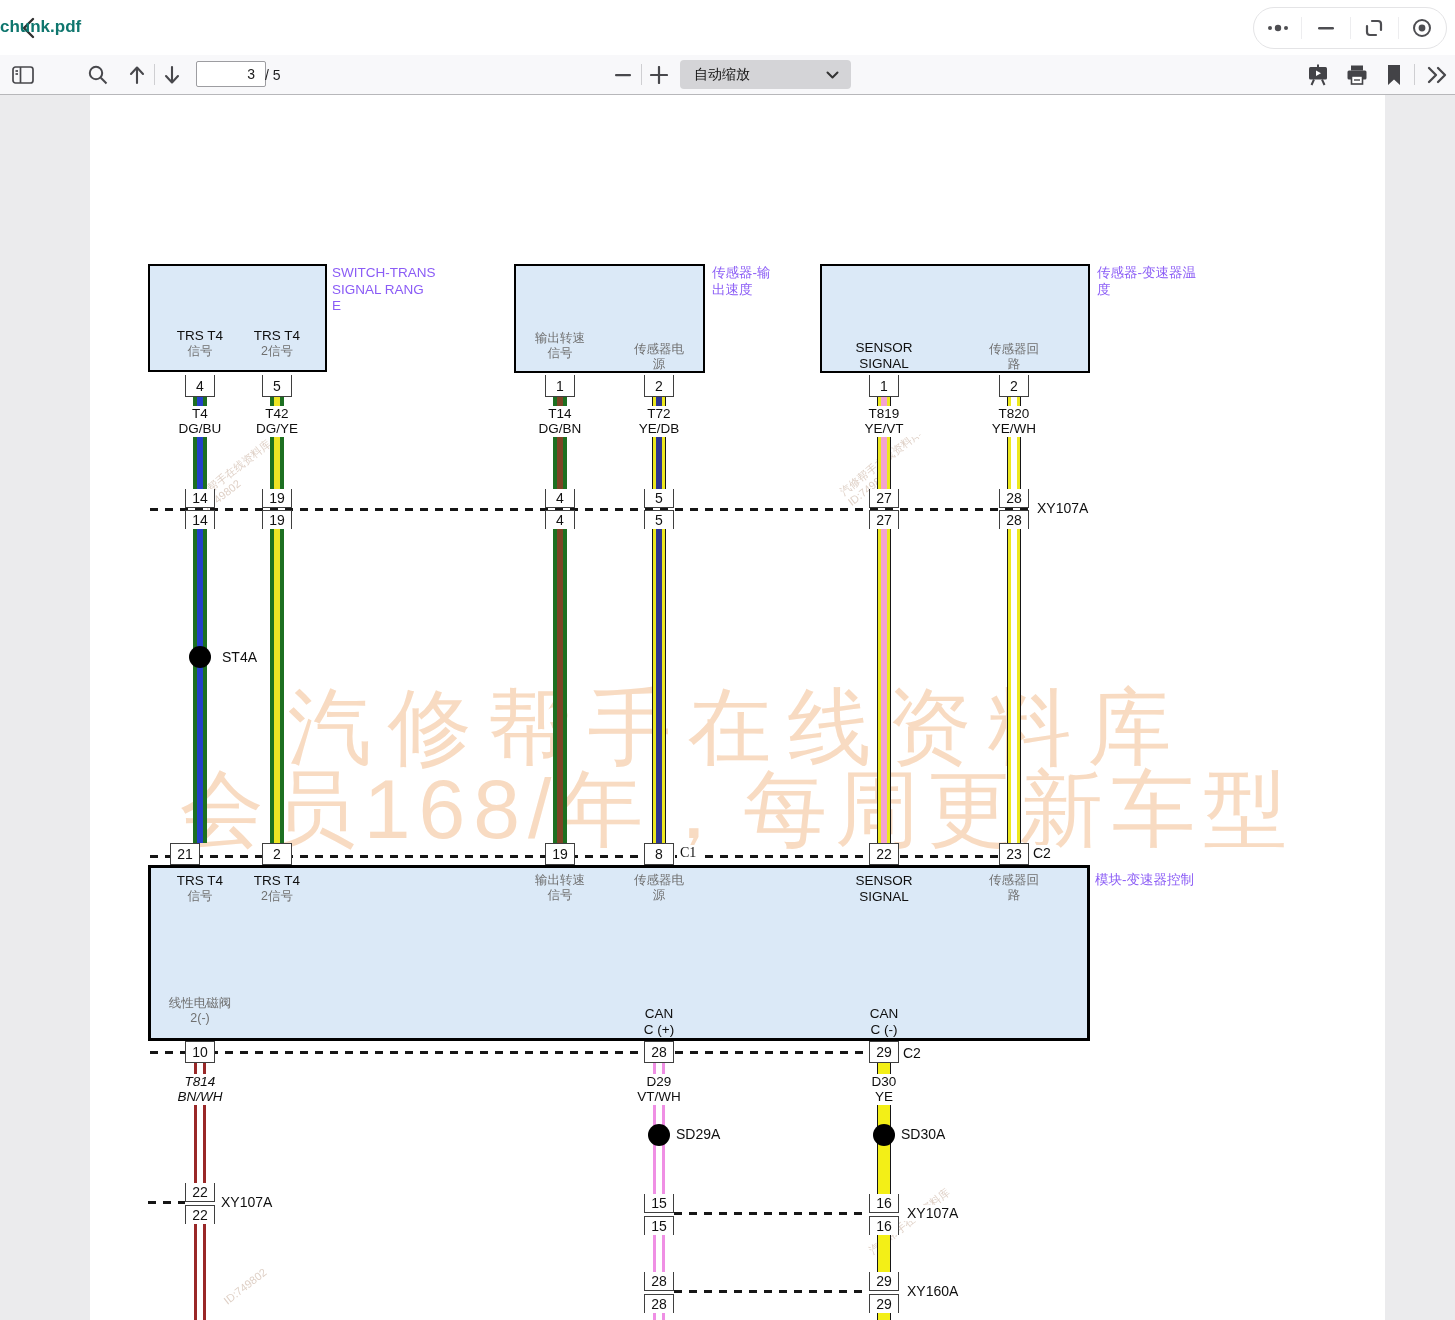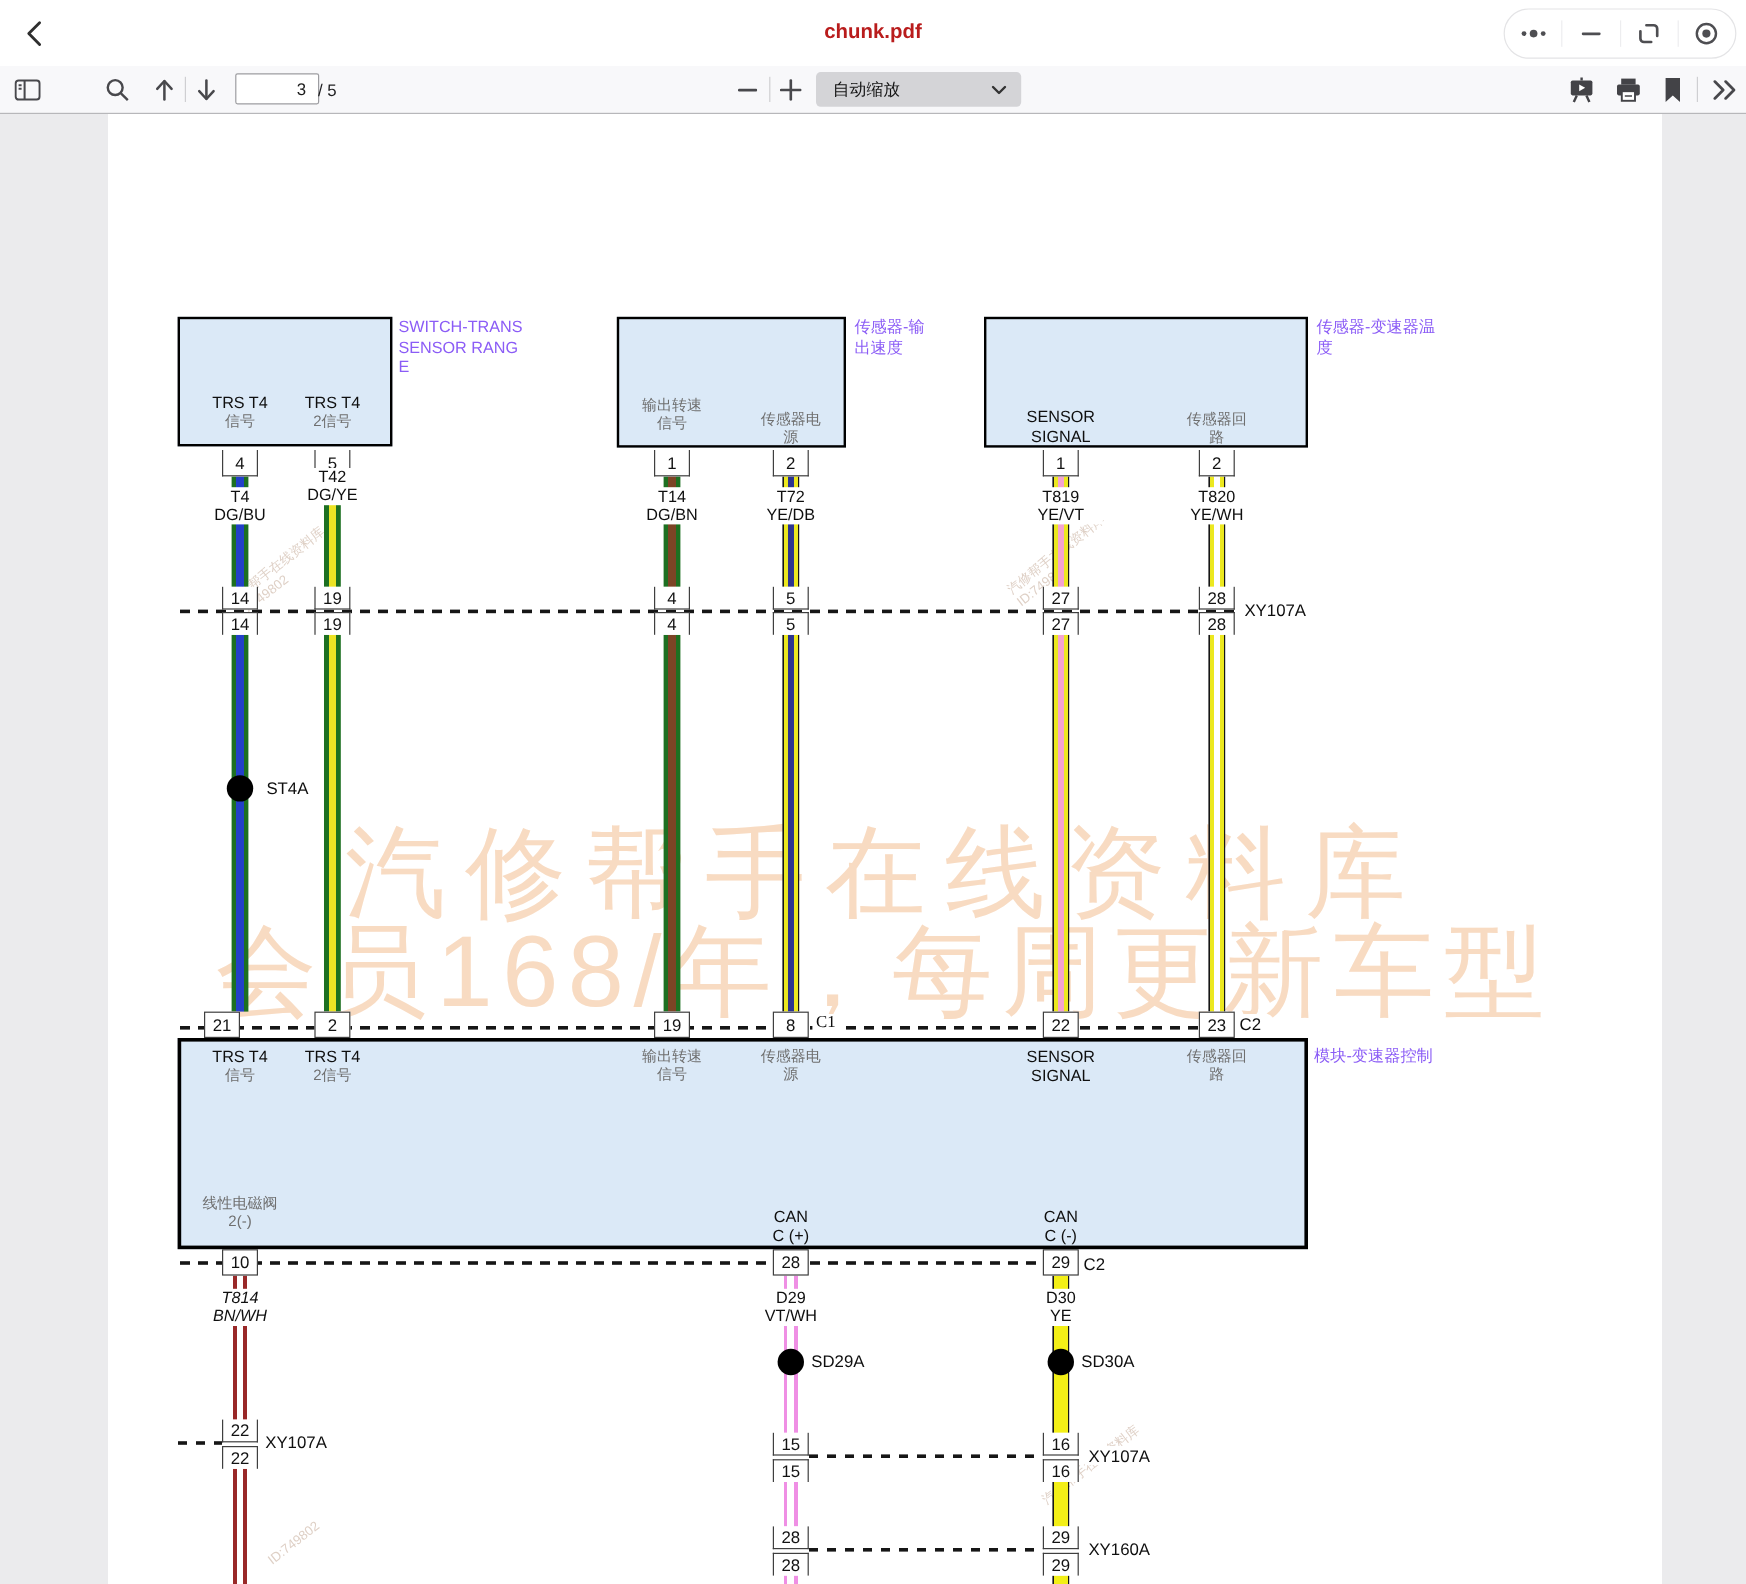--- a/index.html
+++ b/index.html
@@ -1,20 +1,20 @@
 <!DOCTYPE html>
 <html><head>
 <meta charset="utf-8">
 <style>
   html,body{margin:0;padding:0;}
   body{width:1455px;height:1320px;overflow:hidden;background:#fff;font-family:"Liberation Sans",sans-serif;position:relative;}
   
   .topbar{position:absolute;left:0;top:0;width:1455px;height:55px;background:#fff;border-bottom:1px solid #efeff1;z-index:10;}
   .backbtn{position:absolute;left:16px;top:14px;width:28px;height:28px;cursor:pointer;}
-  .title{position:absolute;left:0;top:17px;width:100%;text-align:center;font-size:17px;font-weight:bold;color:#b91c1c;}
+  .title{position:absolute;left:0;top:17px;width:100%;text-align:left;font-size:17px;font-weight:bold;color:#0f766e;}
   .pill{position:absolute;right:8px;top:7px;height:40px;width:192px;border:1px solid #e4e4e6;border-radius:21px;background:#fff;display:flex;align-items:center;}
   .pill .cell{flex:1;display:flex;align-items:center;justify-content:center;height:24px;}
   .pill .sep{width:1px;height:22px;background:#ededef;}
   
   .toolbar{position:absolute;left:0;top:55px;width:1455px;height:39px;background:#f8f8fa;border-bottom:1px solid #b7b7ba;z-index:10;}
   .tbtn{position:absolute;top:7px;width:26px;height:26px;display:flex;align-items:center;justify-content:center;cursor:pointer;}
   .tsep{position:absolute;top:9px;width:1px;height:21px;background:#cfcfd2;}
   .pageinput{position:absolute;left:196px;top:6px;width:58px;height:24px;border:1px solid #9d9da1;border-radius:2px;background:#fff;font-size:14px;text-align:right;padding:0 10px 0 0;color:#1b1b1b;font-family:"Liberation Sans",sans-serif;box-sizing:content-box;}
   .pagetotal{position:absolute;left:265px;top:12px;font-size:14px;color:#1d1d1f;}
   .zoomselect{position:absolute;left:680px;top:5px;width:171px;height:29px;background:#d4d4d7;border-radius:4px;display:flex;align-items:center;cursor:pointer;}
@@ -214,21 +214,21 @@
   <div class="wseg w-ye" style="left:787px;top:1140px;height:37px;"></div>
   <div class="wseg w-ye" style="left:787px;top:1218px;height:7px;"></div>
 
   <div class="diagbox" style="left:58px;top:169px;width:179px;height:108px;"></div>
   <div class="diagbox" style="left:424px;top:169px;width:191px;height:109px;"></div>
   <div class="diagbox" style="left:730px;top:169px;width:270px;height:109px;"></div>
   <div class="diagbox" style="left:58px;top:770px;width:942px;height:176px;border-width:3px;"></div>
 
   <div class="extlab" style="left:242px;top:170px;">
         <div>SWITCH-TRANS</div>
-        <div>SENSOR RANG</div>
+        <div>SIGNAL RANG</div>
         <div>E</div>
       </div>
   <div class="extlab" style="left:622px;top:170px;">
         <div>传感器-输</div>
         <div>出速度</div>
       </div>
   <div class="extlab" style="left:1007px;top:170px;">
         <div>传感器-变速器温</div>
         <div>度</div>
       </div>
@@ -263,21 +263,21 @@
   <div class="pin h22 nt" style="left:172px;top:280px;">5</div>
   <div class="pin h22 nt" style="left:455px;top:280px;">1</div>
   <div class="pin h22 nt" style="left:554px;top:280px;">2</div>
   <div class="pin h22 nt" style="left:779px;top:280px;">1</div>
   <div class="pin h22 nt" style="left:909px;top:280px;">2</div>
 
   <div class="wlab" style="left:75px;top:311px;">
         <div>T4</div>
         <div>DG/BU</div>
       </div>
-  <div class="wlab" style="left:152px;top:295px;">
+  <div class="wlab" style="left:152px;top:311px;">
         <div>T42</div>
         <div>DG/YE</div>
       </div>
   <div class="wlab" style="left:435px;top:311px;">
         <div>T14</div>
         <div>DG/BN</div>
       </div>
   <div class="wlab" style="left:534px;top:311px;">
         <div>T72</div>
         <div>YE/DB</div>

